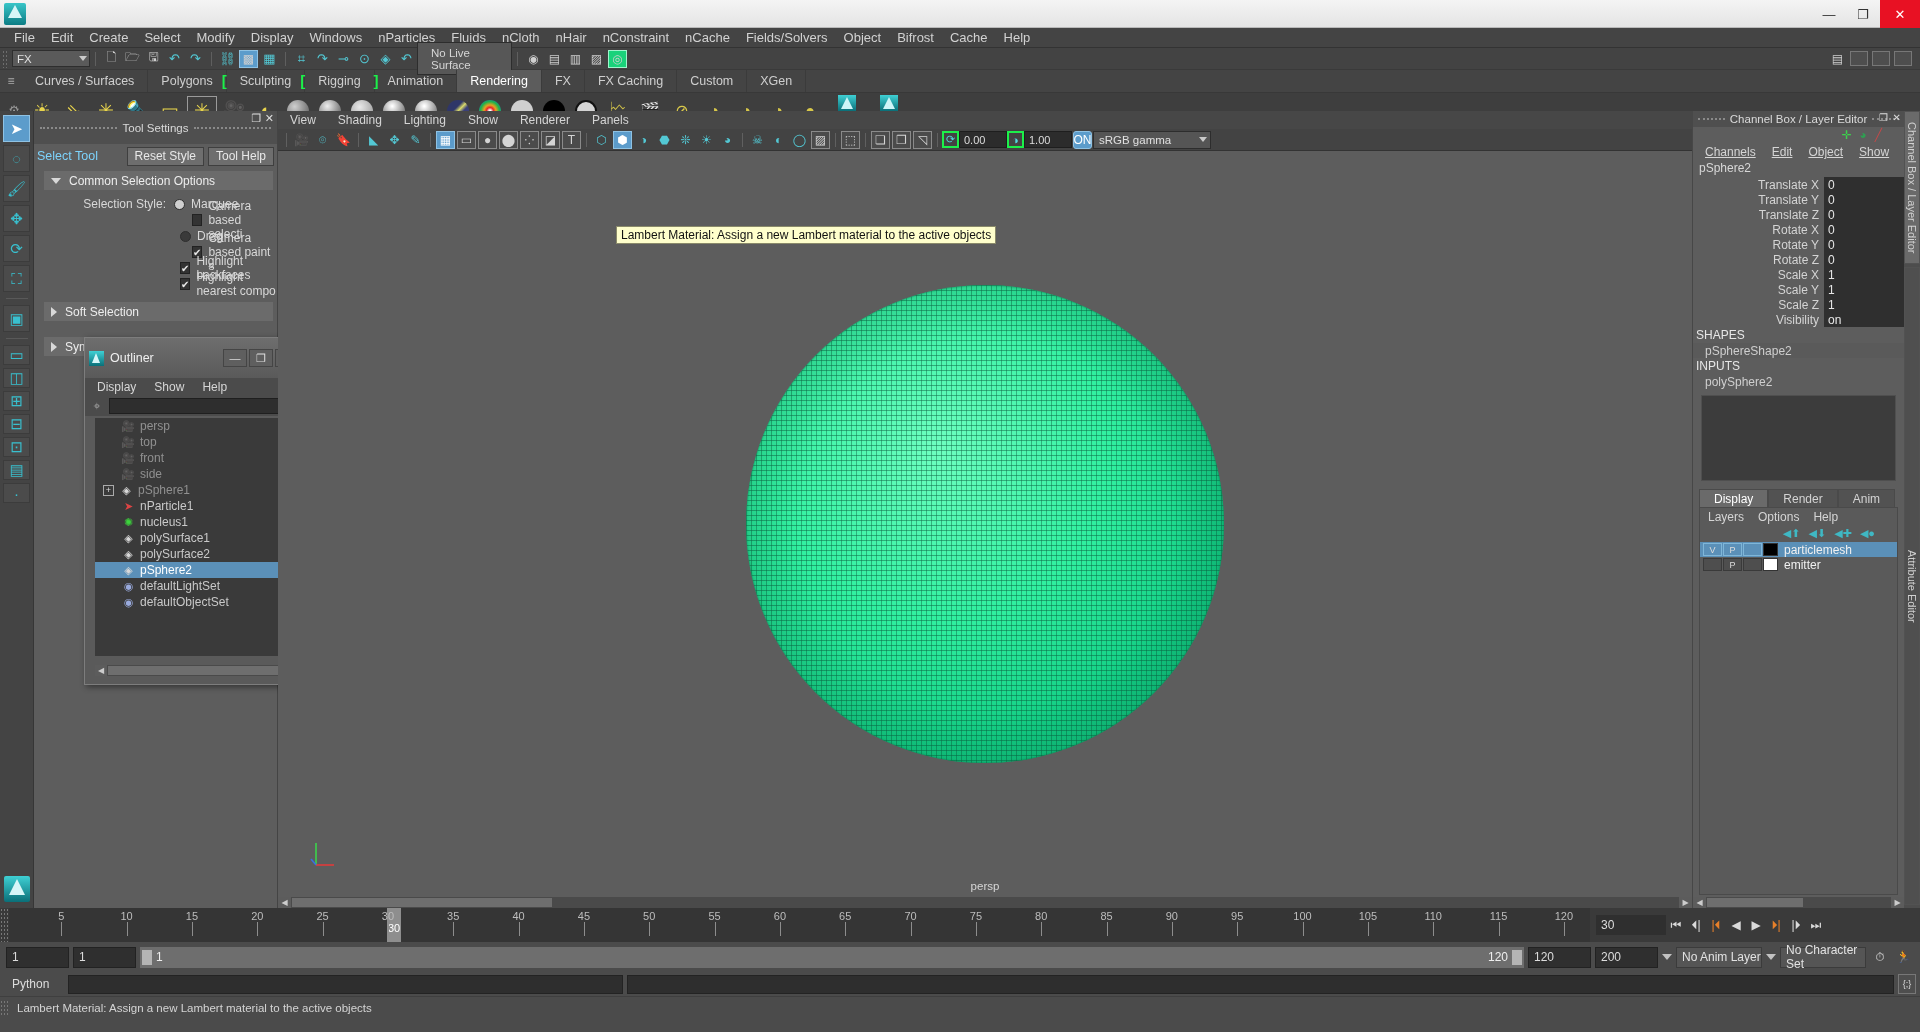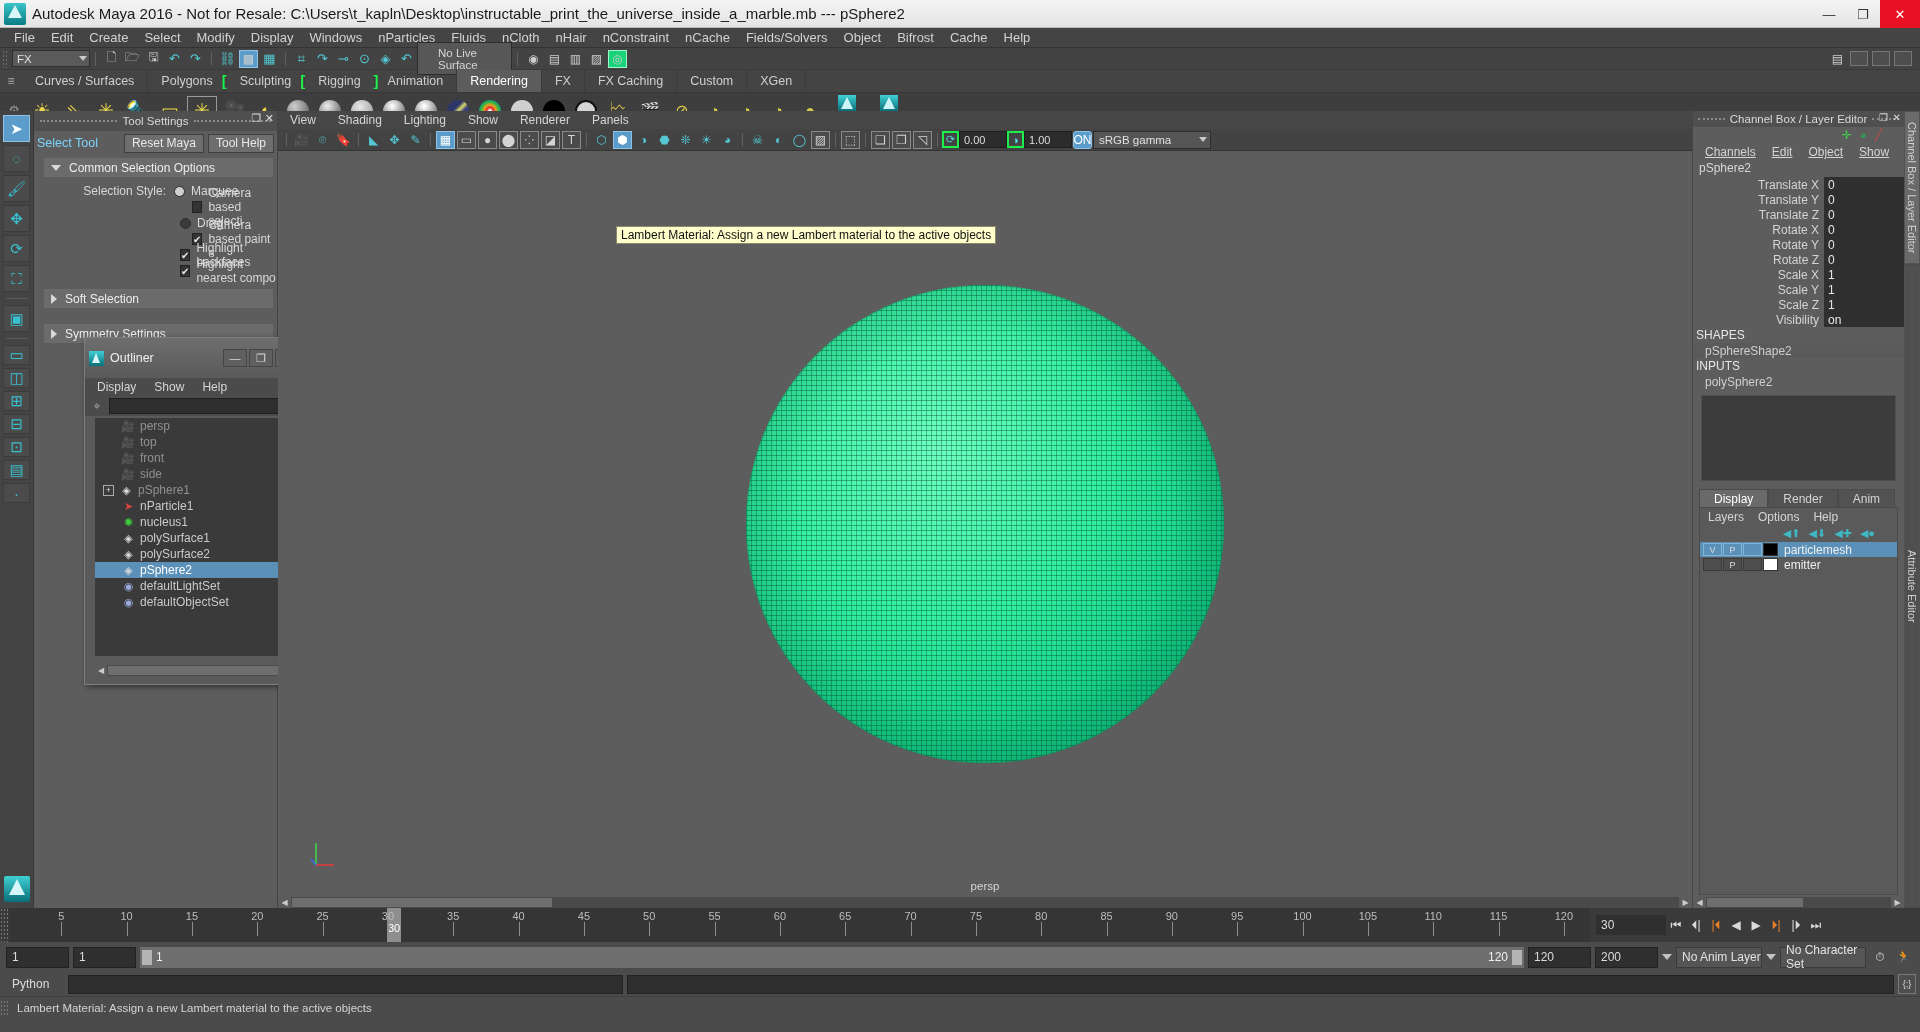--- a/index.html
+++ b/index.html
@@ -34,21 +34,21 @@
   .sb-sel{ width:78px;height:17px;background:#5a5a5a;border:1px solid #2e2e2e;
     display:flex;align-items:center;padding-left:4px;font-size:11.5px;color:#e0e0e0;}
   .sb-sel .arr{ margin-left:auto;margin-right:2px;border-left:4px solid transparent;
     border-right:4px solid transparent;border-top:5px solid #c9c9c9;}
   .sbsep{ width:1px;height:14px;background:#5f5f5f;margin:0 5px; flex:0 0 auto;}
   .sbico{ width:19px;height:18px;margin:0 1px; flex:0 0 auto; position:relative;
     display:flex;align-items:center;justify-content:center;font-size:12px;color:#cfcfcf;}
   .sbico.sel{ background:#5c9ccb; border:1px solid #8fc2e3; }
   .sbico.cy{ color:#53c8d4; font-size:13px; }
   .livesurf{ height:33px;width:95px;background:#575757;border:1px solid #2d2d2d;
-    font-size:11.5px;color:#d5d5d5;display:flex;align-items:center;padding-left:20px;}
+    font-size:11.5px;color:#d5d5d5;display:flex;align-items:center;padding-left:13px;}
   .sbico.grn{ background:#19d27a; border:1px solid #9ff5cd; }
   #sb-right{ margin-left:auto; display:flex; align-items:center; padding-right:6px;}
   .sbico.sq{ width:18px;height:15px;border:1px solid #777;background:#4e4e4e;margin:0 2px;}
 
   
   #shelftabs{ height:23px;background:#444; display:flex; align-items:stretch;
     border-bottom:1px solid #383838; }
   #shelftabs .lhandle{ width:22px;display:flex;align-items:center;justify-content:center;color:#aaa;font-size:12px;}
   .stab{ padding:0 13px; display:flex;align-items:center; font-size:12.5px;color:#cfcfcf;
     border-right:1px solid #3b3b3b; position:relative; }
@@ -79,21 +79,21 @@
   .tcbtn.sel{ background:#5c9ccb; color:#fff; border-color:#8fc2e3;}
   .tcdiv{ width:22px;height:1px;background:#595959;margin:3px 0;}
   .tcbtn.small{ height:20px; }
   #mayalogo{ width:26px;height:26px;margin-top:auto;margin-bottom:6px;
     background:linear-gradient(#3fd0d4,#0a6f78); border-radius:2px; position:relative;}
   #mayalogo:after{content:"";position:absolute;left:5px;top:3px;width:0;height:0;
     border-left:8px solid transparent;border-right:8px solid transparent;border-bottom:16px solid #d6f6f8;}
 
   
   #toolsettings{ width:244px; background:#5d5d5d; border-right:1px solid #444; position:relative;}
-  .ts-head{ height:20px;background:#4f4f4f; display:flex;align-items:center;justify-content:center;
+  .ts-head{ height:33px;background:#4f4f4f; display:flex;align-items:center;justify-content:center;
     font-size:11.5px;color:#d9d9d9; position:relative;}
   .ts-head .dots{ flex:1; height:1px; border-top:2px dotted #8a8a8a; margin:0 6px; }
   .ts-head .x{ position:absolute;right:3px;top:1px;font-size:11px;color:#ddd;}
   .ts-head .o{ position:absolute;right:16px;top:1px;font-size:11px;color:#ddd;}
   .ts-row1{ height:24px; display:flex;align-items:center; padding:0 3px; gap:4px;}
   .ts-row1 .tname{ font-size:12.5px;color:#7dd3fc; }
   .tsbtn{ height:19px;padding:0 7px;background:#6e6e6e;border:1px solid #3f3f3f;
     font-size:12px;color:#e8e8e8;display:flex;align-items:center;}
   .sect{ height:19px;background:#6b6b6b; display:flex;align-items:center;
     font-size:12px;color:#ededed; margin:3px 4px 0 10px; padding-left:4px;}
@@ -277,21 +277,20 @@
   #helpline{ height:22px; background:#4b4b4b; display:flex;align-items:center; border-top:1px solid #3f3f3f;}
   #helpline .g{ width:9px;height:16px;background-image:radial-gradient(#787878 .8px,transparent .9px);
     background-size:3px 4px;margin-right:8px;}
   #helpline .t{ font-size:11.5px;color:#d4d4d4;}
 </style>
 </head>
 <body>
 
 <div id="titlebar">
   <div class="tb-icon"></div>
-  <div class="tb-title">Autodesk Maya 2016 - Not for Resale: C:\Users\t_kapln\Desktop\instructable_print_the_universe_inside_a_marble.mb  ---  pSphere2</div>
   <div id="winbtns">
     <div>—</div>
     <div>❐</div>
     <div class="close">✕</div>
   </div>
 </div>
 
 <div id="menubar">
     <div class="mi">File</div>
     <div class="mi">Edit</div>
@@ -474,21 +473,21 @@
   <div id="toolsettings">
     <div class="ts-head">
       <span class="dots"></span>
       <span>Tool Settings</span>
       <span class="dots"></span>
       <span class="o">❐</span>
       <span class="x">✕</span>
     </div>
     <div class="ts-row1">
       <span class="tname">Select Tool</span>
-      <span class="tsbtn" style="margin-left:auto">Reset Maya</span>
+      <span class="tsbtn" style="margin-left:auto">Reset Style</span>
       <span class="tsbtn">Tool Help</span>
     </div>
     <div class="sect">
       <span class="tri tri-down"></span>
       <span>Common Selection Options</span>
     </div>
 
     <div style="padding-top:6px">
       <div class="optrow">
         <span class="optlabel">Selection Style:</span>

